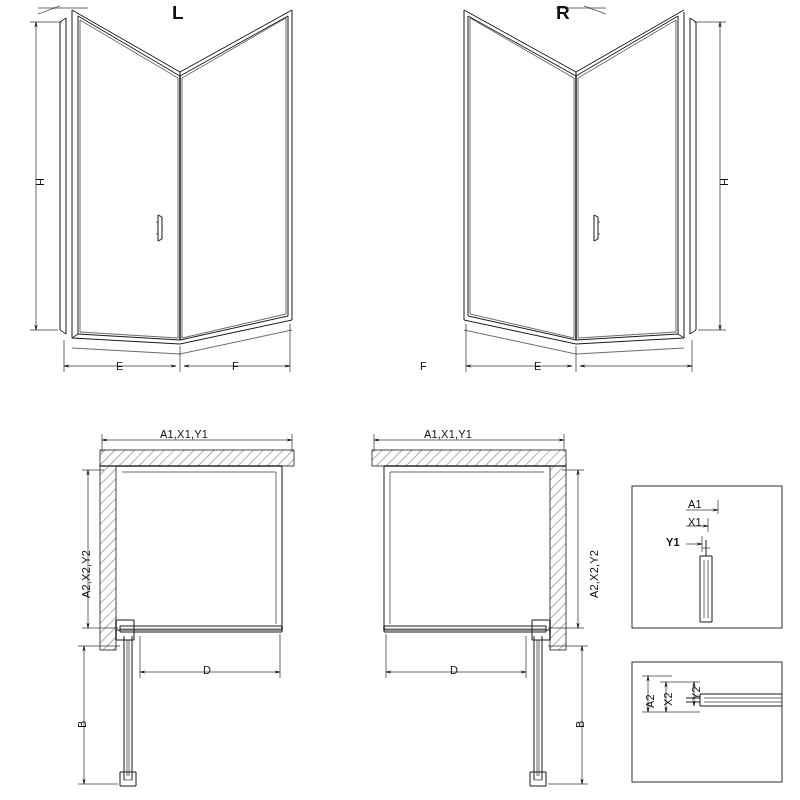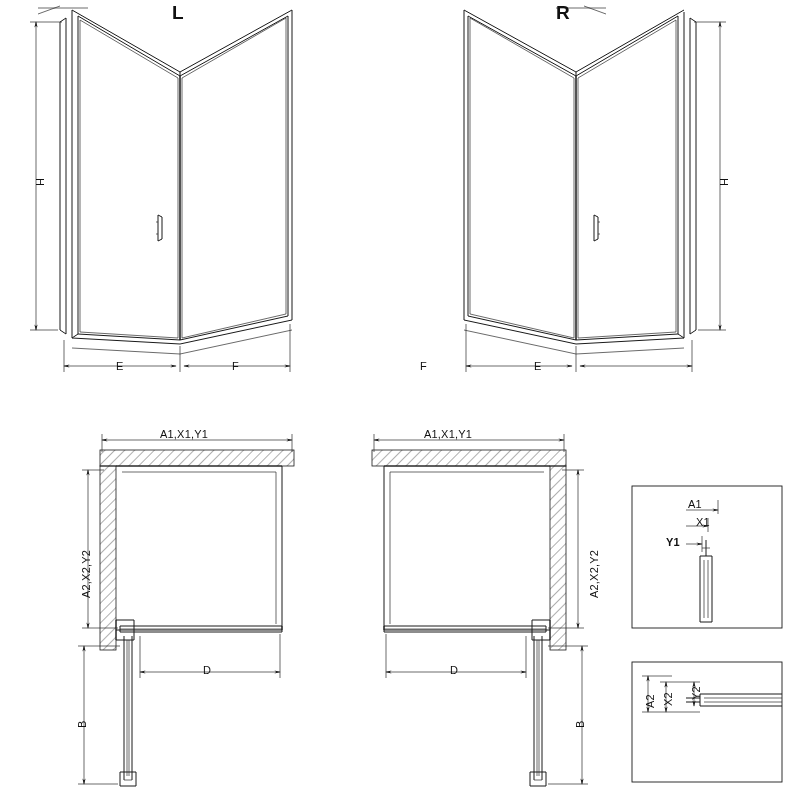--- a/index.html
+++ b/index.html
@@ -288,20 +288,20 @@
   <div class="lbl rot" style="left:80px; top:598px;">A2,X2,Y2</div>
   <div class="lbl rot" style="left:588px; top:598px;">A2,X2,Y2</div>
 
   <div class="lbl" style="left:203px; top:664px;">D</div>
   <div class="lbl" style="left:450px; top:664px;">D</div>
 
   <div class="lbl rot" style="left:76px; top:728px;">B</div>
   <div class="lbl rot" style="left:574px; top:728px;">B</div>
 
   <div class="lbl" style="left:688px; top:498px;">A1</div>
-  <div class="lbl" style="left:688px; top:516px;margin-left:8px;">X1</div>
+  <div class="lbl" style="left:688px; top:516px;">X1</div>
   <div class="lbl" style="left:666px; top:536px;font-weight:bold;">Y1</div>
 
   <div class="lbl rot" style="left:644px; top:708px;">A2</div>
   <div class="lbl rot" style="left:662px; top:706px;">X2</div>
   <div class="lbl rot" style="left:690px; top:700px;">Y2</div>
 
 </div>
 
 </body></html>

